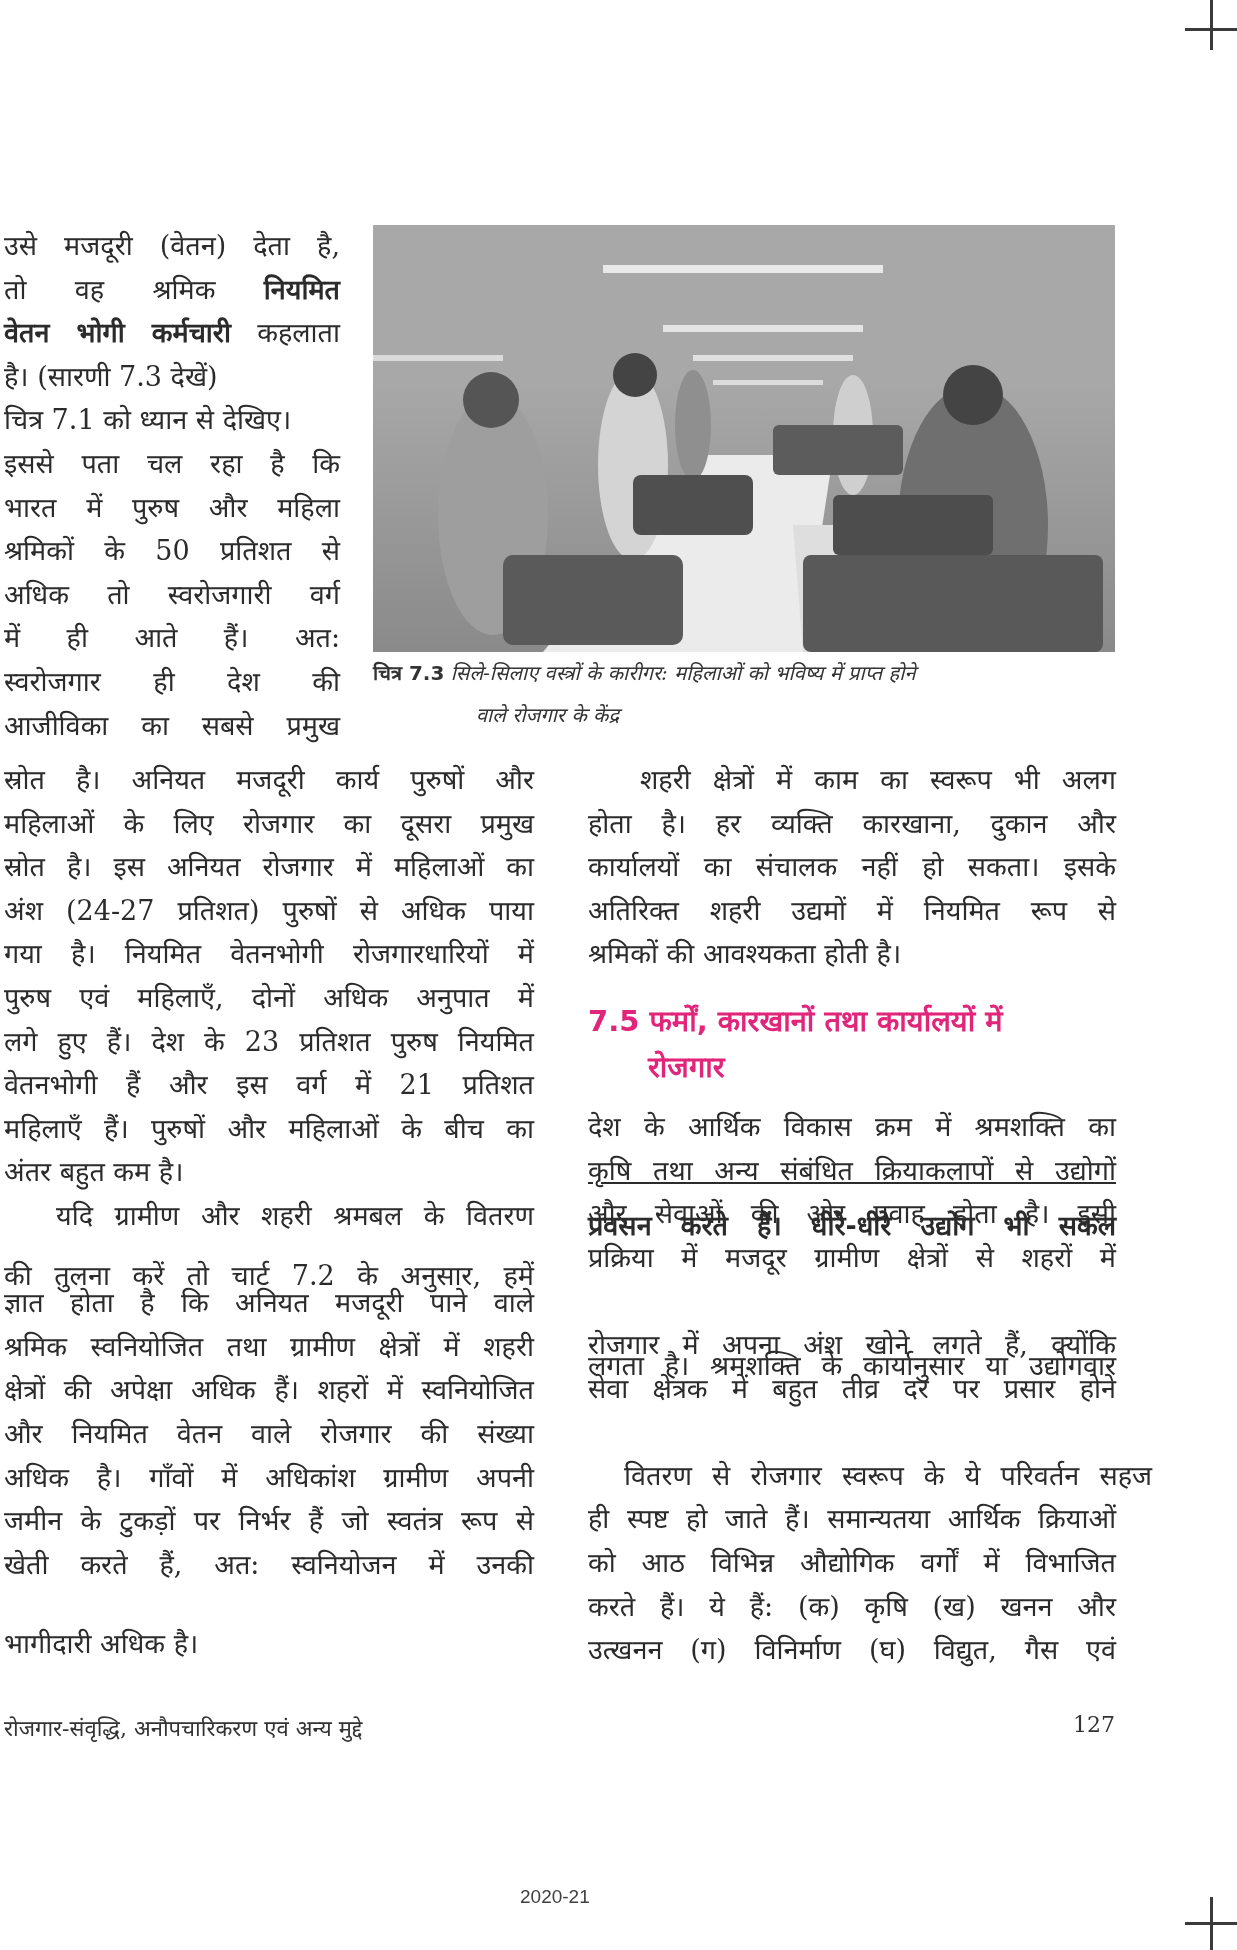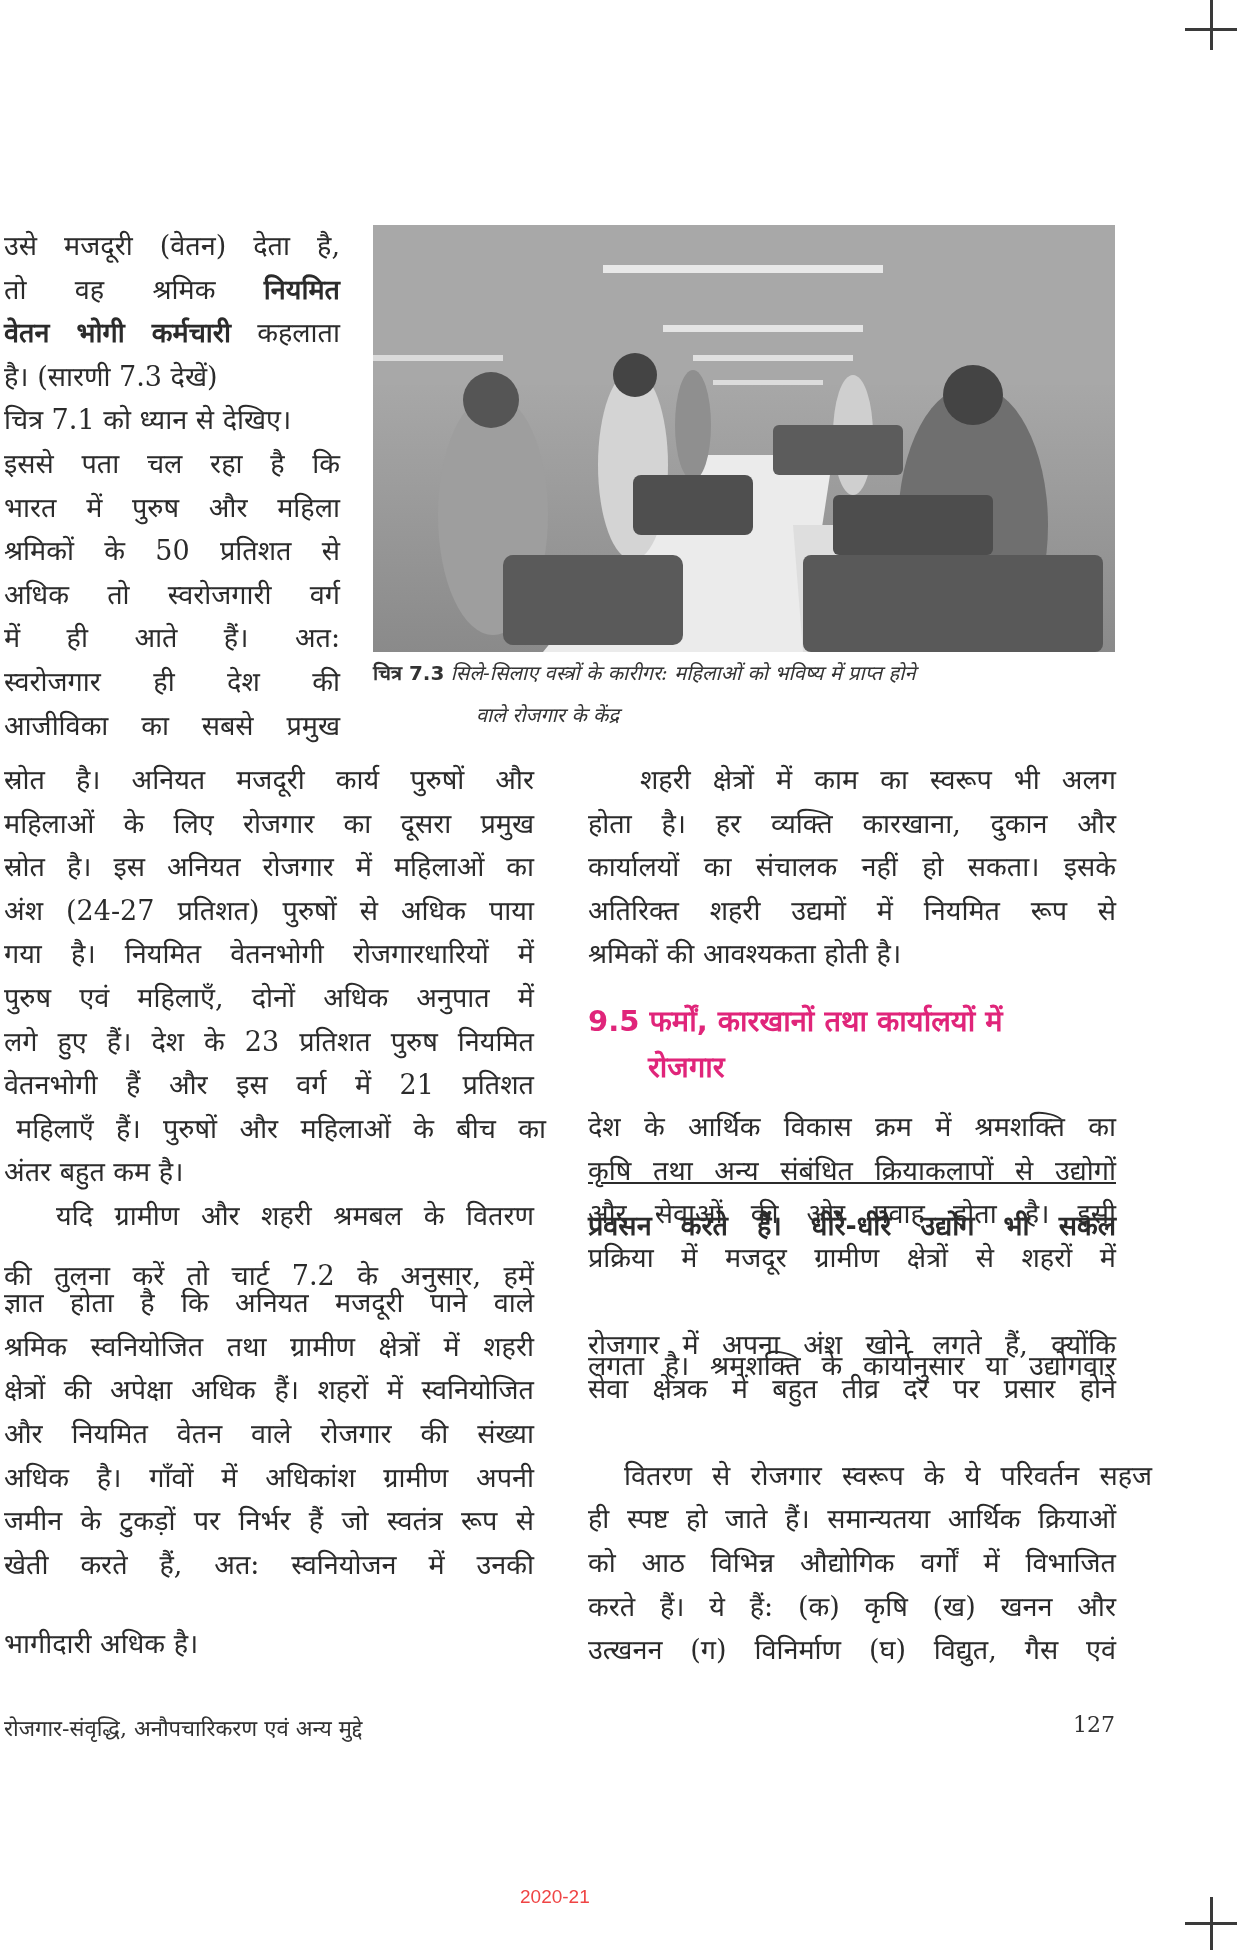--- a/index.html
+++ b/index.html
@@ -18,21 +18,21 @@
   .photo { position:absolute; left:373px; top:225px; width:742px; height:427px;
            background:#8d8d8d; overflow:hidden; }
   .caption { position:absolute; font-size:20px; line-height:42px; color:#333; white-space:nowrap; }
   .caption .fig { font-weight:bold; font-style:normal; font-family:"DejaVu Sans", sans-serif; }
   .caption i { font-style:italic; }
   .heading { position:absolute; left:588px; font-family:"DejaVu Sans", sans-serif;
              font-weight:bold; font-size:29px; color:#e0257a; line-height:46px; white-space:nowrap; }
   .footer { position:absolute; top:1712px; left:4px; right:122px; font-size:22px; color:#333; }
   .footer .num { position:absolute; right:0; top:0; }
   .year { position:absolute; top:1886px; left:520px; font-family:"Liberation Sans", sans-serif;
-          font-size:19px; color:#ef4444; }
+          font-size:19px; color:#404040; }
 </style>
 </head>
 <body>
 
 <div class="crop-v" style="left:1210px;top:0;height:50px;"></div>
 <div class="crop-h" style="left:1185px;top:28px;width:52px;"></div>
 <div class="crop-v" style="left:1210px;top:1897px;height:53px;"></div>
 <div class="crop-h" style="left:1185px;top:1922px;width:52px;"></div>
 
 <div class="col-left-narrow" id="leftNarrow">
@@ -93,21 +93,21 @@
 
 <div class="col-left" id="leftCol">
     <div class="line" style="top: 758px;">स्रोत है। अनियत मजदूरी कार्य पुरुषों और</div>
     <div class="line" style="top: 801.6px;">महिलाओं के लिए रोजगार का दूसरा प्रमुख</div>
     <div class="line" style="top: 845.2px;">स्रोत है। इस अनियत रोजगार में महिलाओं का</div>
     <div class="line" style="top: 888.8px;">अंश (24-27 प्रतिशत) पुरुषों से अधिक पाया</div>
     <div class="line" style="top: 932.4px;">गया है। नियमित वेतनभोगी रोजगारधारियों में</div>
     <div class="line" style="top: 976px;">पुरुष एवं महिलाएँ, दोनों अधिक अनुपात में</div>
     <div class="line" style="top: 1019.6px;">लगे हुए हैं। देश के 23 प्रतिशत पुरुष नियमित</div>
     <div class="line" style="top: 1063.2px;">वेतनभोगी हैं और इस वर्ग में 21 प्रतिशत</div>
-    <div class="line" style="top: 1106.8px; margin-left: 12px;">महिलाएँ हैं। पुरुषों और महिलाओं के बीच का</div>
+    <div class="line" style="top: 1106.8px;">महिलाएँ हैं। पुरुषों और महिलाओं के बीच का</div>
     <div class="line last" style="top: 1150.4px;">अंतर बहुत कम है।</div>
     <div class="line indent" style="top: 1194px;">यदि ग्रामीण और शहरी श्रमबल के वितरण</div>
     <div class="line" style="top: 1237.6px; margin-top: 16px;">की तुलना करें तो चार्ट 7.2 के अनुसार, हमें</div>
     <div class="line" style="top: 1281.2px;">ज्ञात होता है कि अनियत मजदूरी पाने वाले</div>
     <div class="line" style="top: 1324.8px;">श्रमिक स्वनियोजित तथा ग्रामीण क्षेत्रों में शहरी</div>
     <div class="line" style="top: 1368.4px;">क्षेत्रों की अपेक्षा अधिक हैं। शहरों में स्वनियोजित</div>
     <div class="line" style="top: 1412px;">और नियमित वेतन वाले रोजगार की संख्या</div>
     <div class="line" style="top: 1455.6px;">अधिक है। गाँवों में अधिकांश ग्रामीण अपनी</div>
     <div class="line" style="top: 1499.2px;">जमीन के टुकड़ों पर निर्भर हैं जो स्वतंत्र रूप से</div>
     <div class="line" style="top: 1542.8px;">खेती करते हैं, अत: स्वनियोजन में उनकी</div>
@@ -116,21 +116,21 @@
 
 <div class="col-right" id="rightTop">
     <div class="line indent" style="top: 758px;">शहरी क्षेत्रों में काम का स्वरूप भी अलग</div>
     <div class="line" style="top: 801.6px;">होता है। हर व्यक्ति कारखाना, दुकान और</div>
     <div class="line" style="top: 845.2px;">कार्यालयों का संचालक नहीं हो सकता। इसके</div>
     <div class="line" style="top: 888.8px;">अतिरिक्त शहरी उद्यमों में नियमित रूप से</div>
     <div class="line last" style="top: 932.4px;">श्रमिकों की आवश्यकता होती है।</div>
   </div>
 
 <div class="heading" style="top:998px;">
-  <span>9.5</span>
+  <span>7.5</span>
   <span>फर्मों, कारखानों तथा कार्यालयों में</span>
 </div>
 <div class="heading" style="top:1044px;left:648px;">
   <span>रोजगार</span>
 </div>
 
 <div class="col-right" id="rightBottom">
     <div class="line" style="top: 1105px;">देश के आर्थिक विकास क्रम में श्रमशक्ति का</div>
     <div class="line" style="top: 1148.6px; text-decoration: underline;">कृषि तथा अन्य संबंधित क्रियाकलापों से उद्योगों</div>
     <div class="line" style="top: 1192.2px;">और सेवाओं की ओर प्रवाह होता है। इसी</div>

